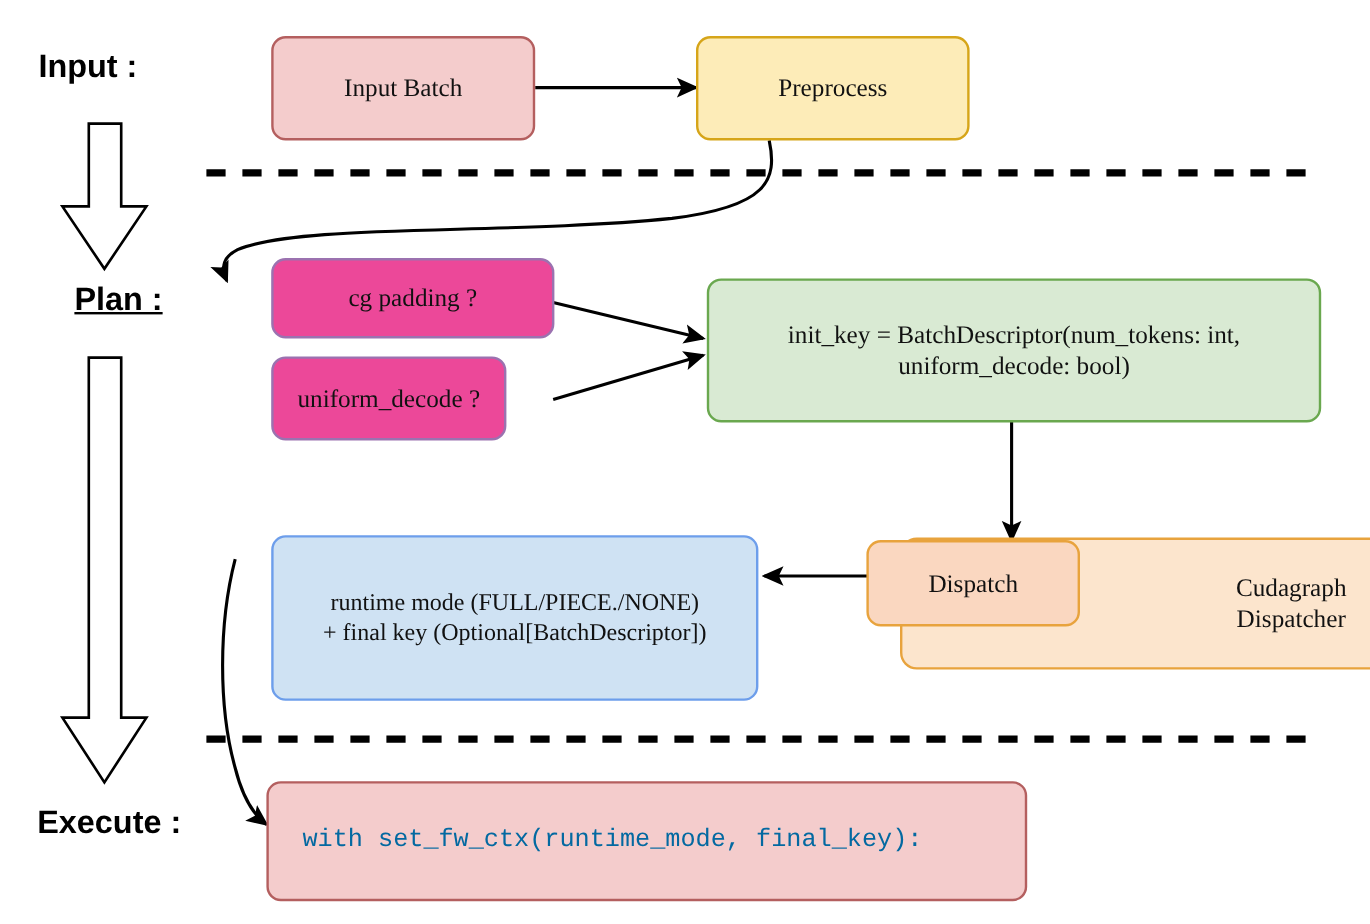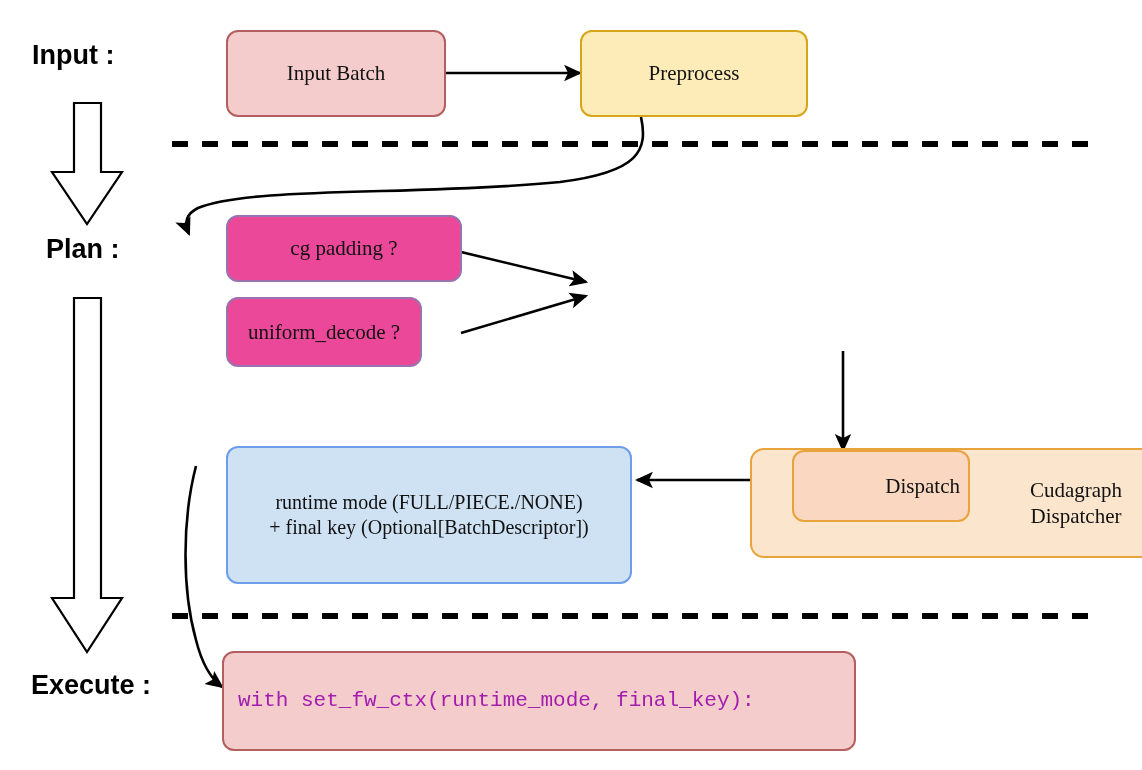--- a/index.html
+++ b/index.html
@@ -51,25 +51,25 @@
   .node-preprocess   { background:#fdecb8; border-color:#d6a519; }
   .node-purple       { background:#ec4899; border-color:#9b72b0; }
   .node-green        { background:#d9ead3; border-color:#6aa84f; }
   .node-blue         { background:#cfe2f3; border-color:#6d9eeb; }
   .node-dispatch-outer { background:#fce5cd; border-color:#e8a33d; border-radius:14px; }
   .node-dispatch-inner { background:#fad7c0; border-color:#e8a33d; }
   .node-code {
     background:#f4cccc; border-color:#b45f5f;
     font-family: "Liberation Mono", monospace;
     font-size: 21px;
-    color: #a21caf;
+    color: #0369a1;
     justify-content: flex-start;
     text-align: left;
     white-space: pre;
-    padding-left: 14px;
+    padding-left: 28px;
     line-height: 1.45;
   }
   .dispatch-outer-label {
     position: absolute;
     right: 18px;
     top: 50%;
     transform: translateY(-50%);
     width: 140px;
     text-align: center;
     font-size: 21px;
@@ -114,54 +114,60 @@
     <line x1="461" y1="333" x2="586" y2="296" stroke="#000000" stroke-width="2.6" marker-end="url(#ah)"></line>
 
     <line x1="843" y1="351" x2="843" y2="450" stroke="#000000" stroke-width="2.6" marker-end="url(#ah)"></line>
 
     <line x1="752" y1="480" x2="637" y2="480" stroke="#000000" stroke-width="2.6" marker-end="url(#ah)"></line>
 
     <path d="M 196 466 C 182 520, 182 590, 196 640 C 202 664, 210 678, 222 687" fill="none" stroke="#000000" stroke-width="2.6" marker-end="url(#ah)"></path>
   </svg>
 
   <div class="stage-label" style="left:32px; top:42px;">Input :</div>
-  <div class="stage-label" style="left:46px; top:236px;">Plan :</div>
+  <div class="stage-label" style="left:62px; top:236px;text-decoration:underline;">Plan :</div>
   <div class="stage-label" style="left:31px; top:672px;">Execute :</div>
 
   <div class="node node-input-batch" style="left:226px; top:30px; width:220px; height:87px;">
     <span class="node-text">Input Batch</span>
   </div>
 
   <div class="node node-preprocess" style="left:580px; top:30px; width:228px; height:87px;">
     <span class="node-text">Preprocess</span>
   </div>
 
   <div class="node node-purple" style="left:226px; top:215px; width:236px; height:67px;">
     <span class="node-text">cg padding ?</span>
   </div>
 
   <div class="node node-purple" style="left:226px; top:297px; width:196px; height:70px;">
     <span class="node-text">uniform_decode ?</span>
   </div>
 
+  <div class="node node-green" style="left:589px; top:232px; width:512px; height:120px;">
+    <span class="node-text">
+      <span style="display:block">init_key = BatchDescriptor(num_tokens: int,</span>
+      <span style="display:block">uniform_decode: bool)</span>
+    </span>
+  </div>
 
   <div class="node node-blue" style="left:226px; top:446px; width:406px; height:138px; font-size:20px;">
     <span class="node-text">
       <span style="display:block">runtime mode (FULL/PIECE./NONE)</span>
       <span style="display:block">+ final key (Optional[BatchDescriptor])</span>
     </span>
   </div>
 
   <div class="node node-dispatch-outer" style="left:750px; top:448px; width:416px; height:110px; display:block; padding:0;">
     <div class="dispatch-outer-label">
       <span style="display:block">Cudagraph</span>
       <span style="display:block">Dispatcher</span>
     </div>
   </div>
-  <div class="node node-dispatch-inner" style="left:792px; top:450px; width:178px; height:72px;text-align:right;">
+  <div class="node node-dispatch-inner" style="left:722px; top:450px; width:178px; height:72px;">
     <span class="node-text">Dispatch</span>
   </div>
 
   <div class="node node-code" style="left:222px; top:651px; width:634px; height:100px;">
     <span class="node-text">
       <span style="display:block">with set_fw_ctx(runtime_mode, final_key):</span>
     </span>
   </div>
 
 </div>

